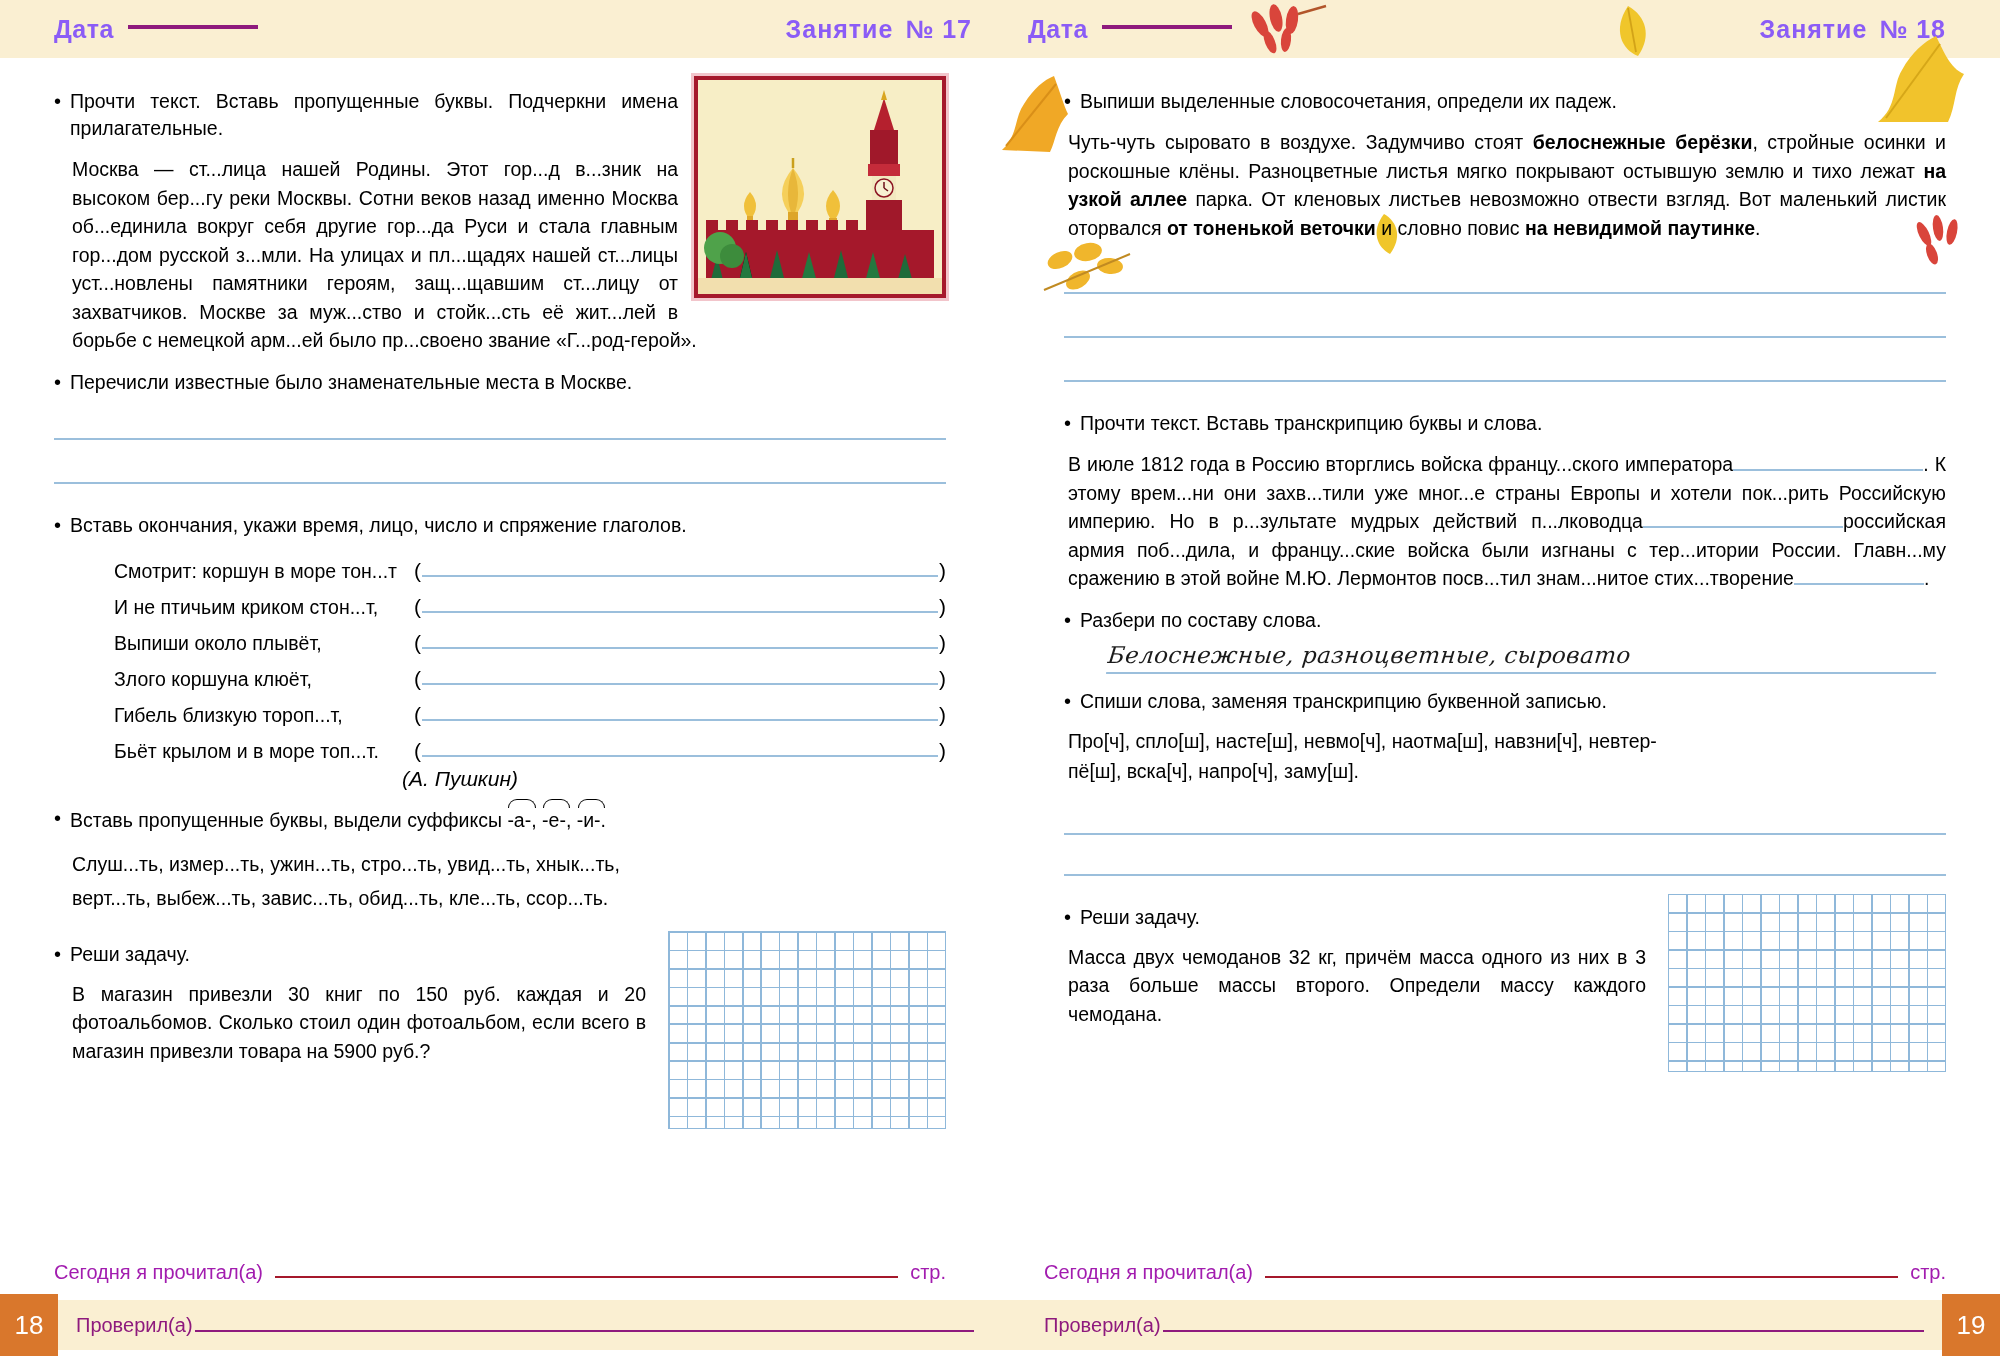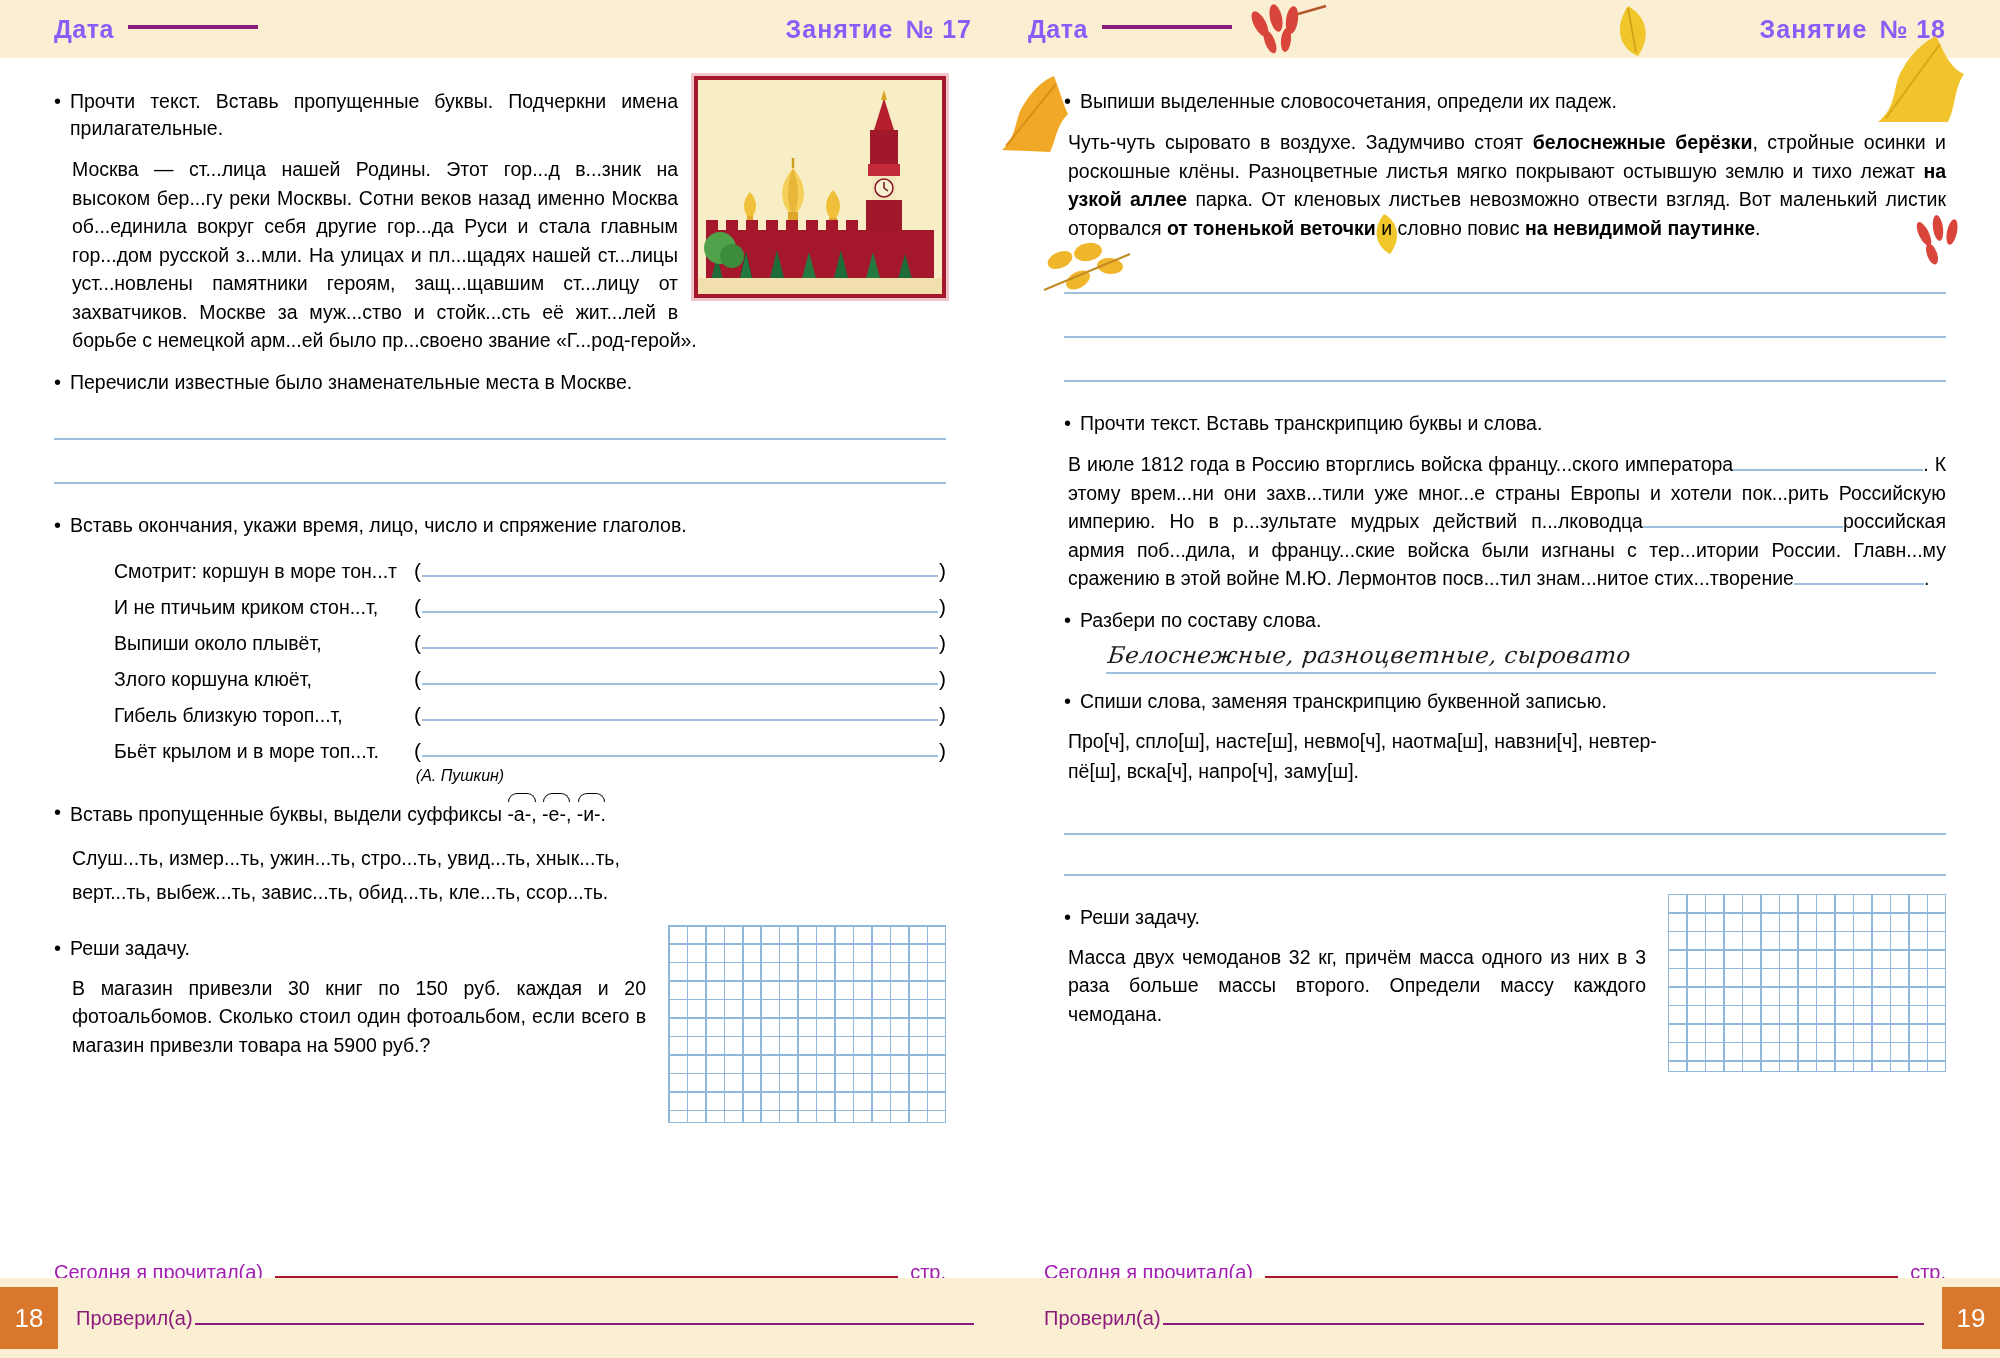--- a/index.html
+++ b/index.html
@@ -137,21 +137,21 @@
   .vrow .vtext { width: 300px; white-space: nowrap; }
   .vrow .vparen { font-size: 21px; }
   .vrow .vline {
     flex: 1;
     border-bottom: 2px solid #9bbfdc;
     margin: 0 1px 6px 1px;
     height: 21px;
   }
   .author {
     text-align: center;
-    font-size: 16px;
+    font-size: 21px;
     font-style: italic;
     margin-top: 4px;
     margin-right: 80px;
   }
 
   
   .arc {
     display: inline-block;
     position: relative;
     padding-top: 2px;
@@ -220,22 +220,22 @@
   .page-right .today { left: 44px; right: 54px; }
   .today .tline {
     flex: 1;
     border-bottom: 2.5px solid #a5182b;
     margin: 0 12px 6px 12px;
     height: 16px;
   }
 
   .footbar {
     position: absolute;
-    left: 0; right: 0; bottom: 0;
-    height: 80px;
+    left: 0; right: 0; bottom: 8px;
+    height: 50px;
     background: #faefd2;
     display: flex;
     align-items: center;
   }
   .pagenum {
     width: 58px;
     height: 62px;
     background: #d9772c;
     color: #ffffff;
     font-size: 26px;

